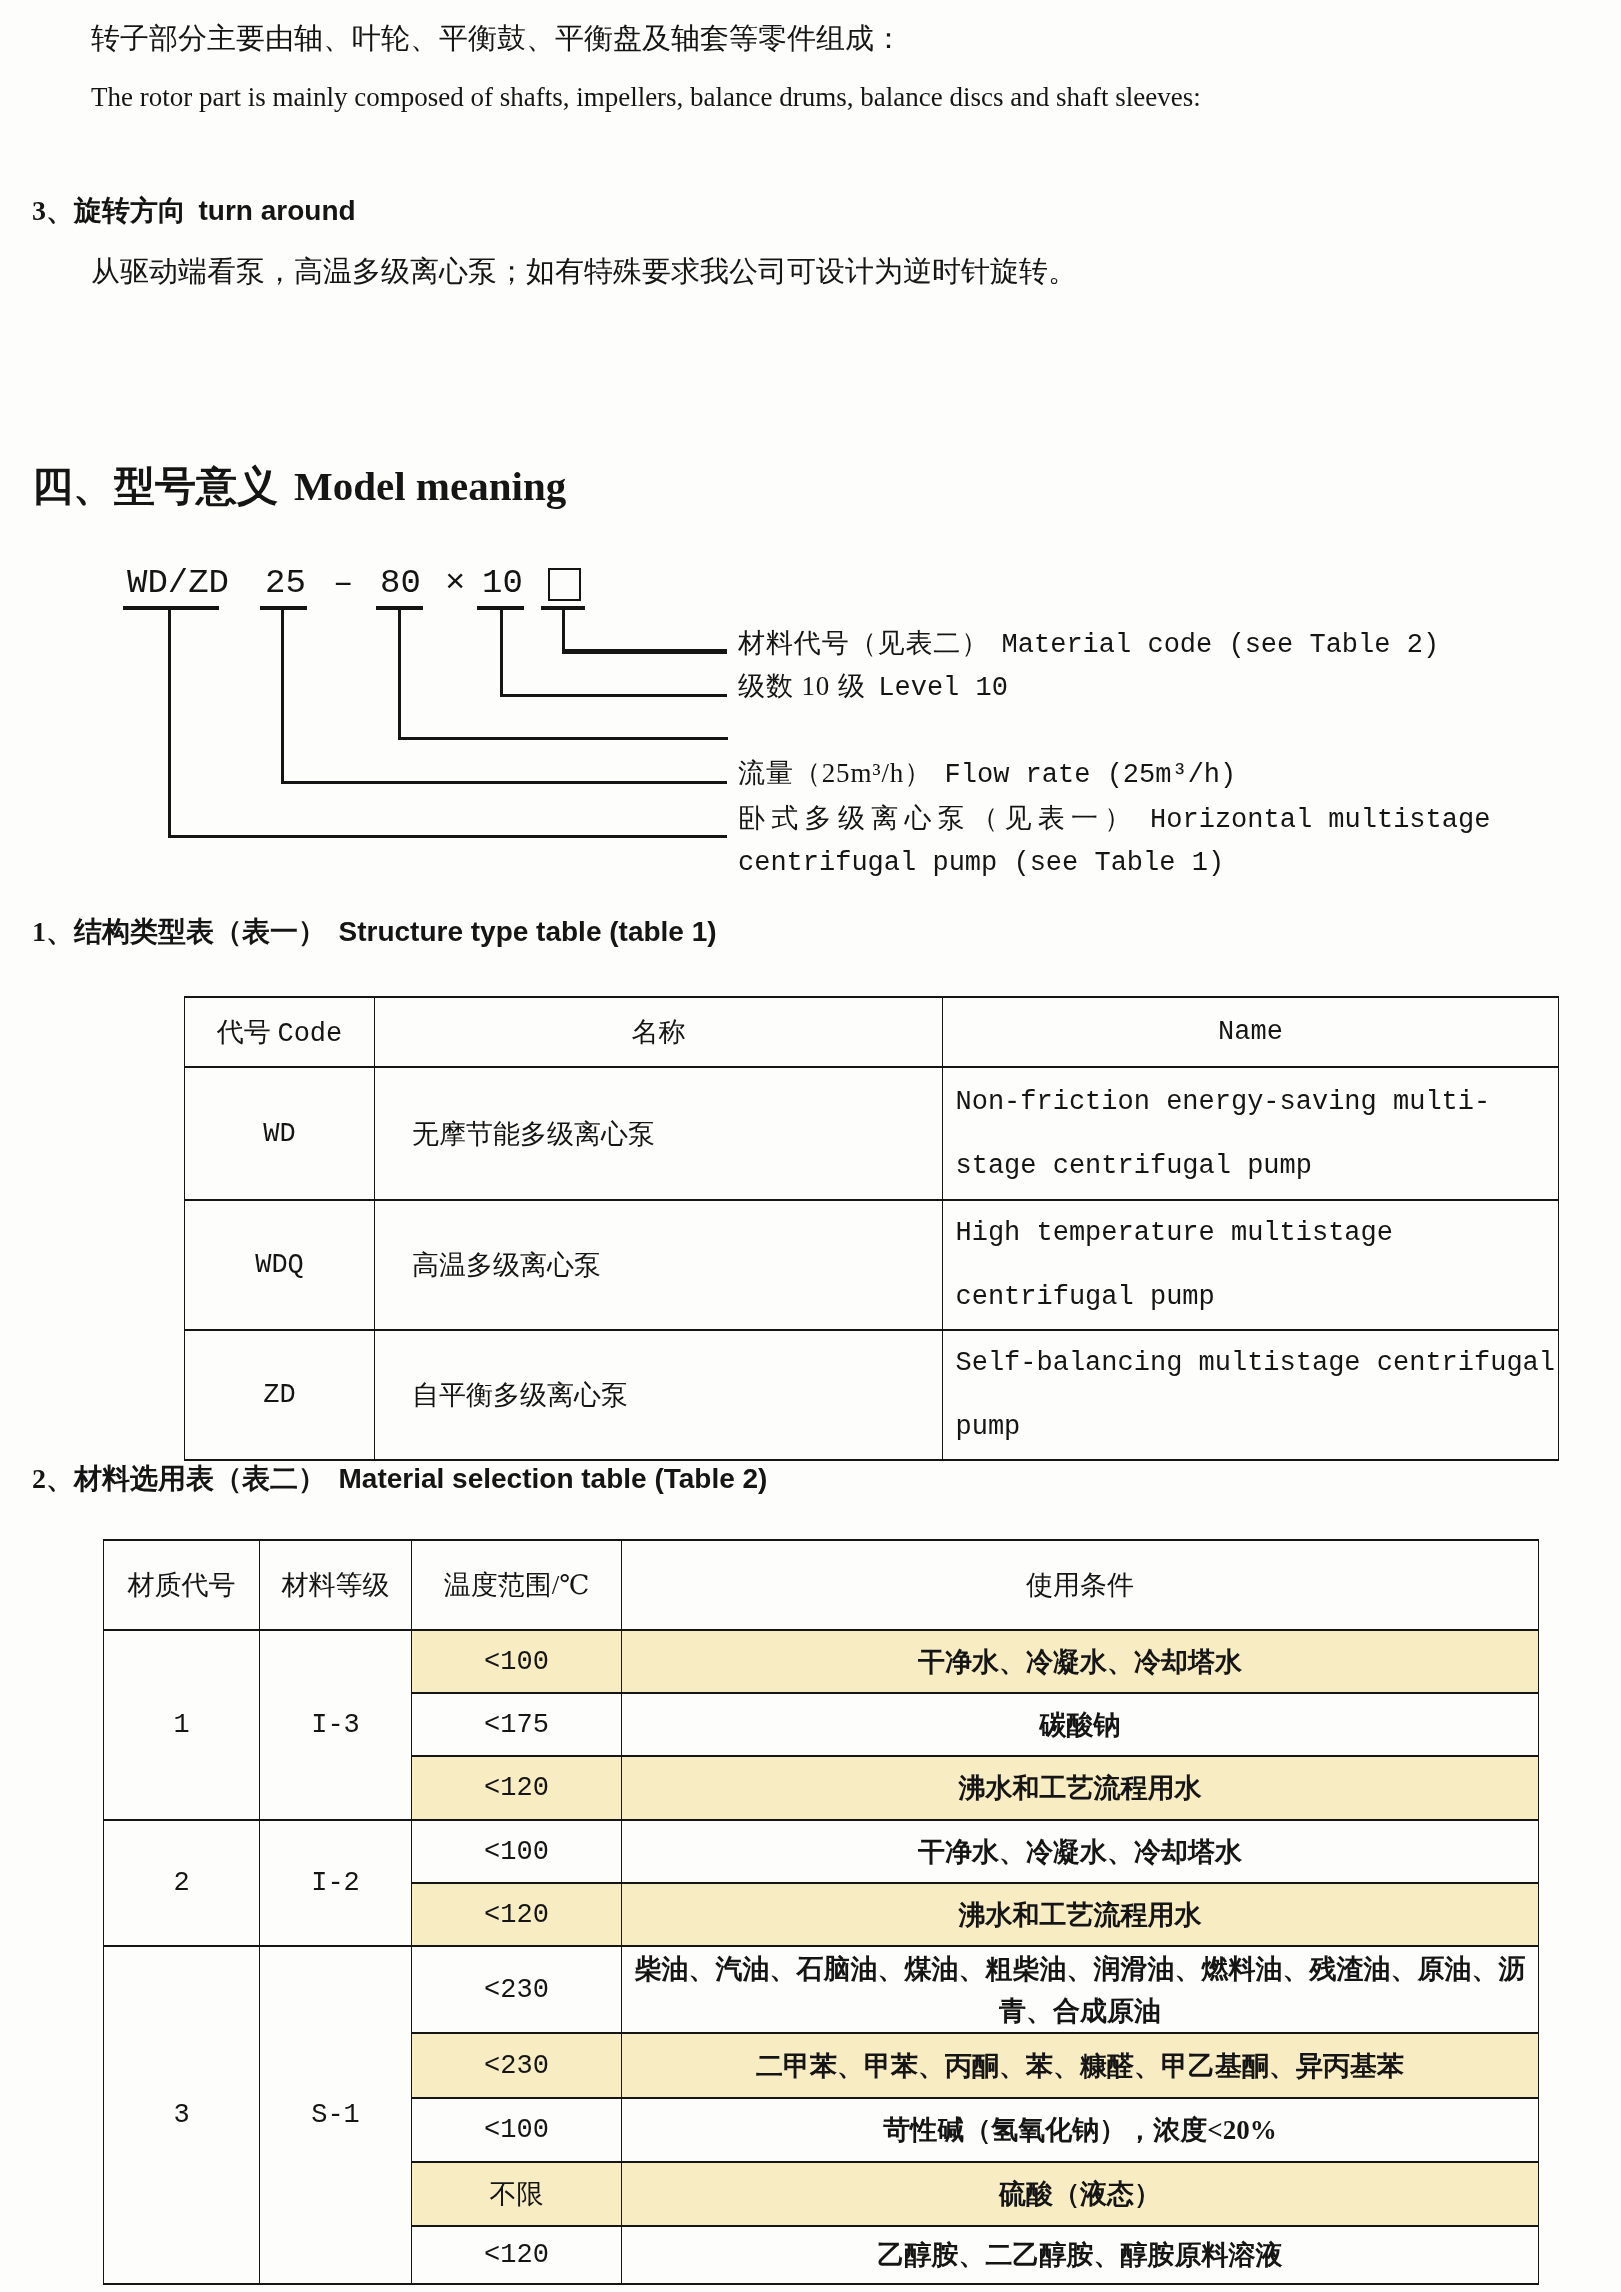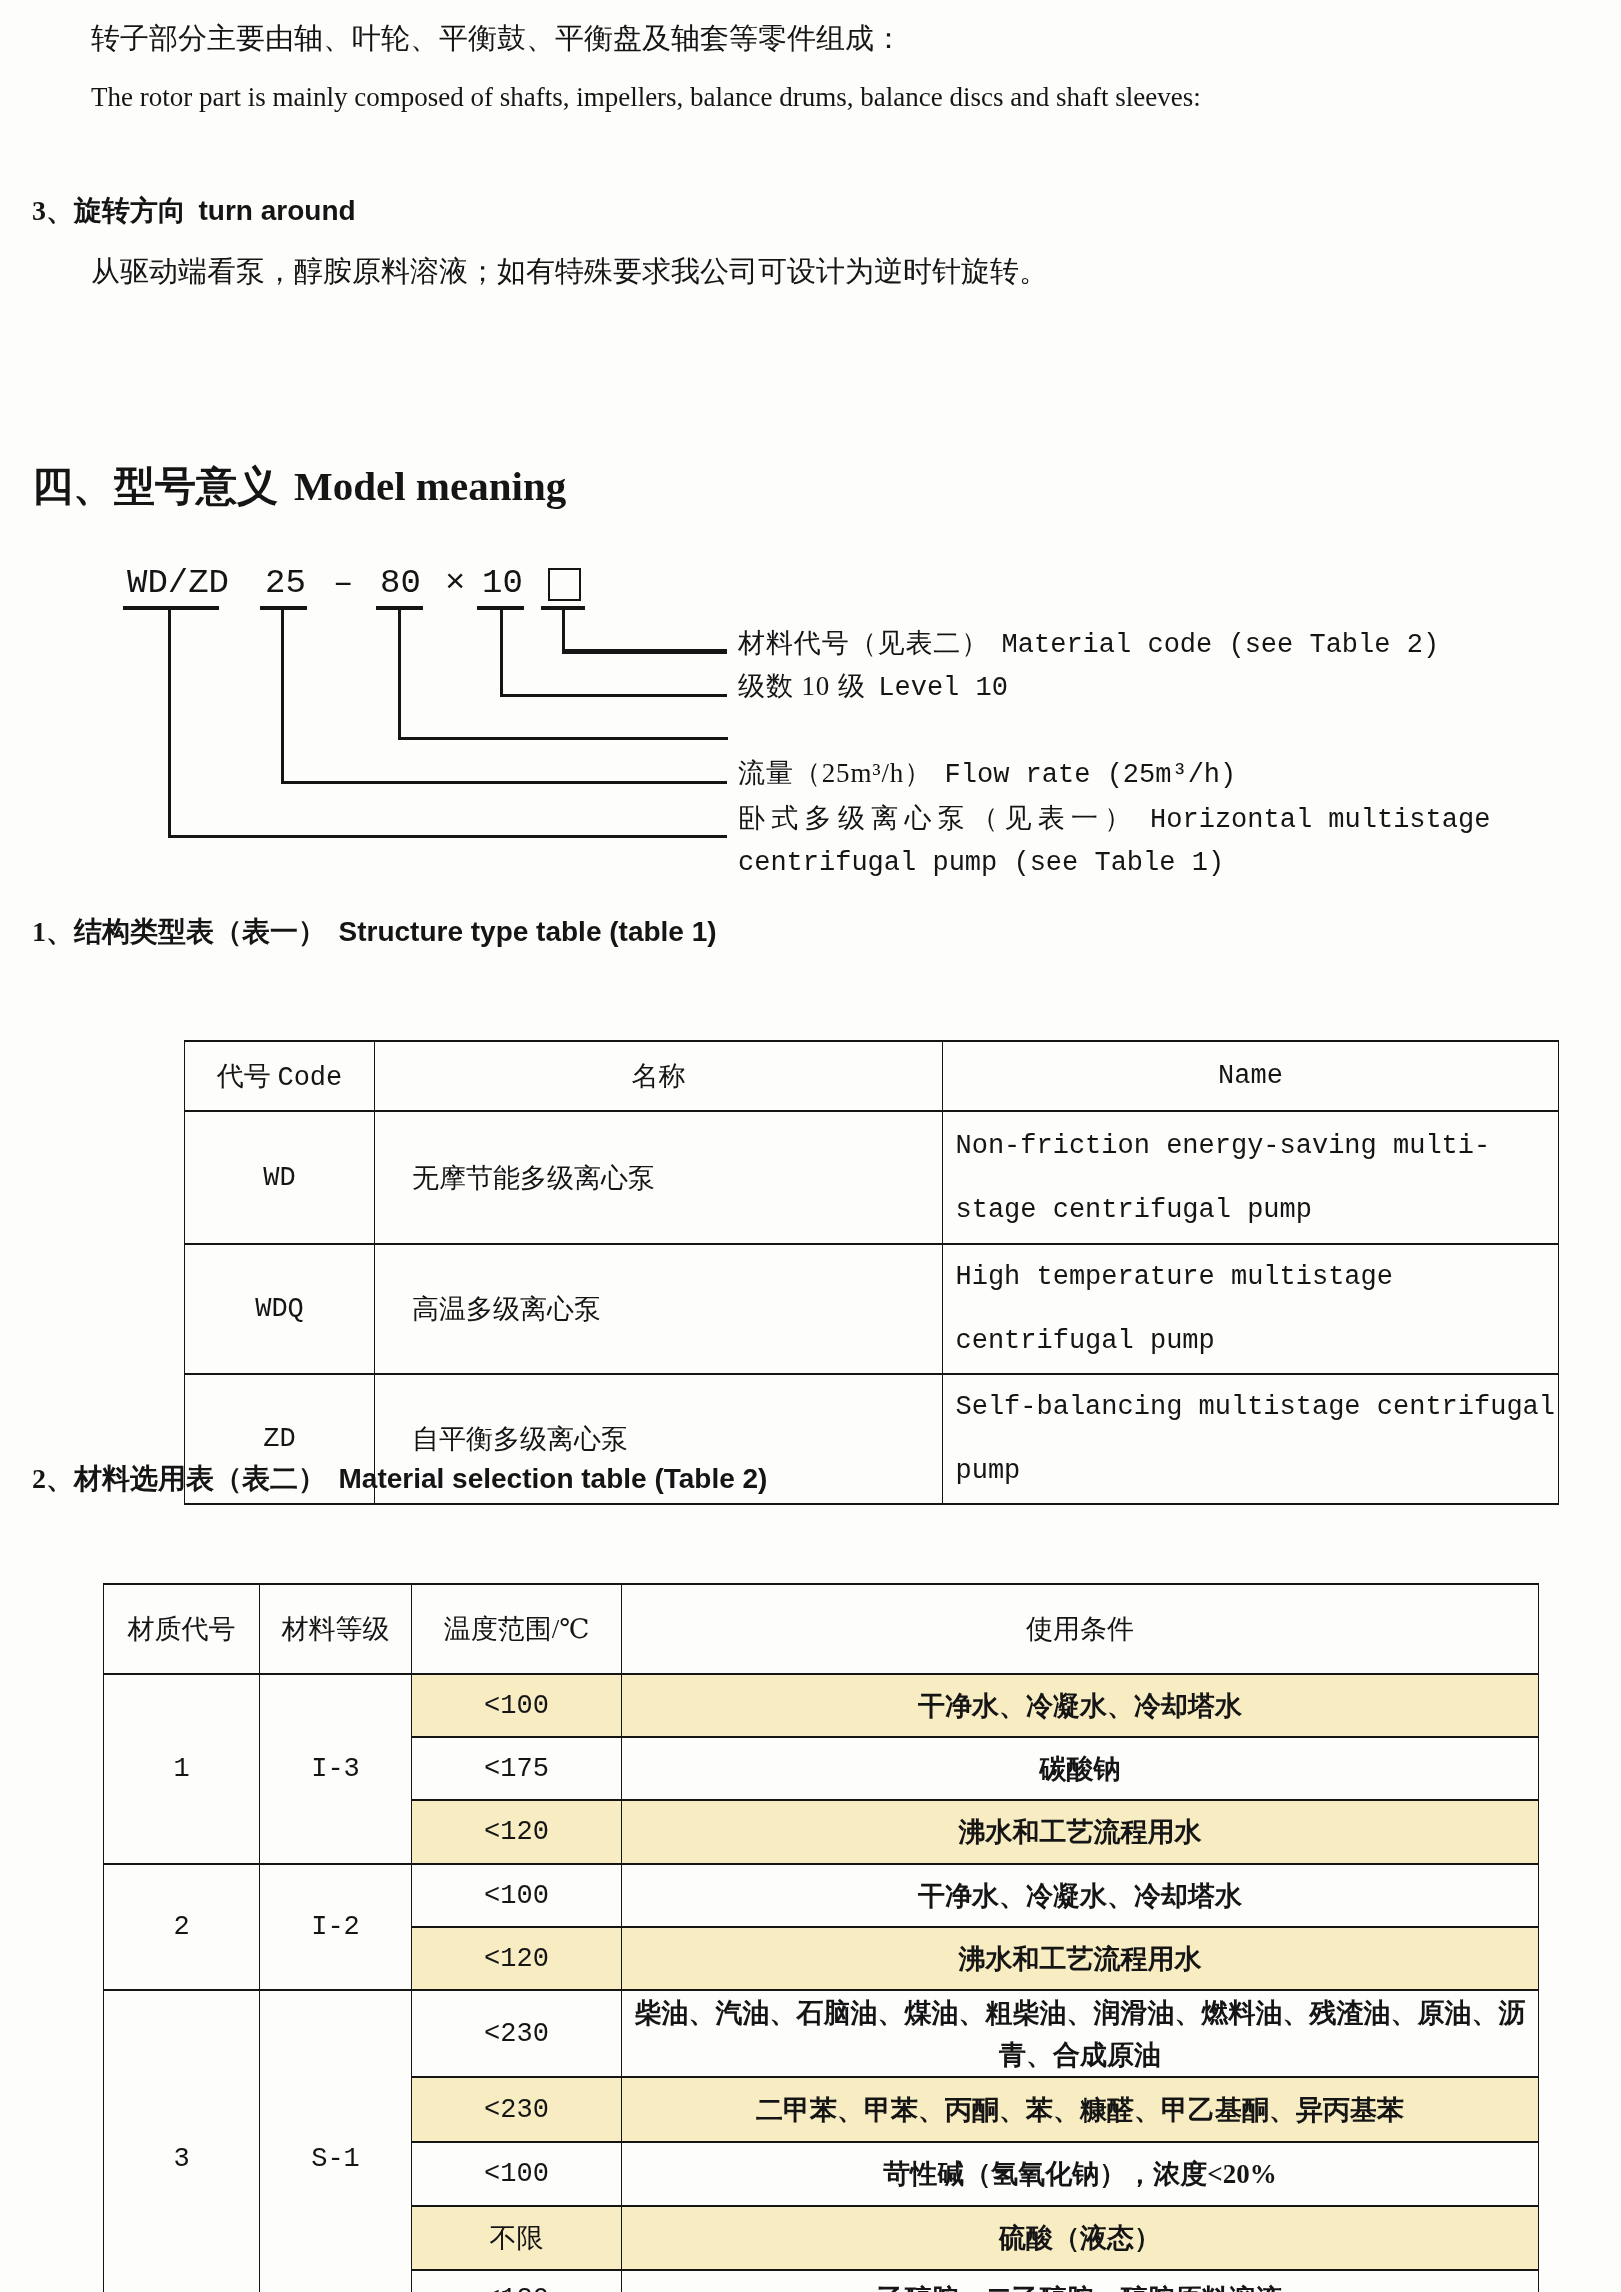--- a/index.html
+++ b/index.html
@@ -30,21 +30,21 @@
   .model-box{position:absolute;width:29px;height:29px;border:2.7px solid #151515;top:12.5px;}
   .uline{position:absolute;top:51px;height:3.6px;background:#151515;}
   .vline{position:absolute;width:2.7px;background:#151515;}
   .hline{position:absolute;background:#151515;}
   .dlabel{position:absolute;left:738px;font-size:27px;line-height:36px;white-space:nowrap;}
   .dlabel .zh{letter-spacing:0.9px;}
   .dlabel .en{margin-left:12.5px;}
   .dlabel.wide-zh .zh{letter-spacing:6.3px;}
 
   
-  table{border-collapse:collapse;table-layout:fixed;margin-top:44px;}
+  table{border-collapse:collapse;table-layout:fixed;}
   td{border:1.8px solid #151515;padding:0;vertical-align:middle;text-align:center;
      font-size:27px;overflow:hidden;}
   .t1{position:absolute;left:184px;top:996px;width:1374px;}
   .t1 td{border-width:2.7px 1.8px;}
   .t1 .left-zh{text-align:left;padding-left:37px;}
   .t1 .left-en{text-align:left;padding-left:12.5px;line-height:64px;}
   .t2{position:absolute;left:103px;top:1539px;width:1435px;}
   .t2 td{border-width:2.7px 1.8px;}
   .t2 .shaded{background:var(--shade,#F8ECC3);}
   .t2 .cond{line-height:42px;padding:0 9px;font-weight:bold;}
@@ -56,21 +56,21 @@
 <div class="page">
 
   <div class="abs para-zh" style="left:32px;top:10.7px;width:1576px;text-indent:59px;">转子部分主要由轴、叶轮、平衡鼓、平衡盘及轴套等零件组成：</div>
 
   <div class="abs para-en" style="left:32px;top:68px;width:1578px;text-indent:59px;">The rotor part is mainly composed of shafts, impellers, balance drums, balance discs and shaft sleeves:</div>
 
   <div class="abs h-num" style="left:32px;top:192px;">
     <span class="zh">3、旋转方向</span><span class="en">turn around</span>
   </div>
 
-  <div class="abs para-zh" style="left:32px;top:244px;width:1576px;text-indent:59px;">从驱动端看泵，醇胺原料溶液；如有特殊要求我公司可设计为逆时针旋转。</div>
+  <div class="abs para-zh" style="left:32px;top:244px;width:1576px;text-indent:59px;">从驱动端看泵，高温多级离心泵；如有特殊要求我公司可设计为逆时针旋转。</div>
 
 
   <div class="abs h-big" style="left:32px;top:459px;">
     <span class="zh">四、型号意义</span><span class="en-serif">Model meaning</span>
   </div>
 
   <div class="diagram">
 
     <span class="model-part" style="left:127px;">WD/ZD</span>
     <span class="model-part" style="left:265px;">25</span>

